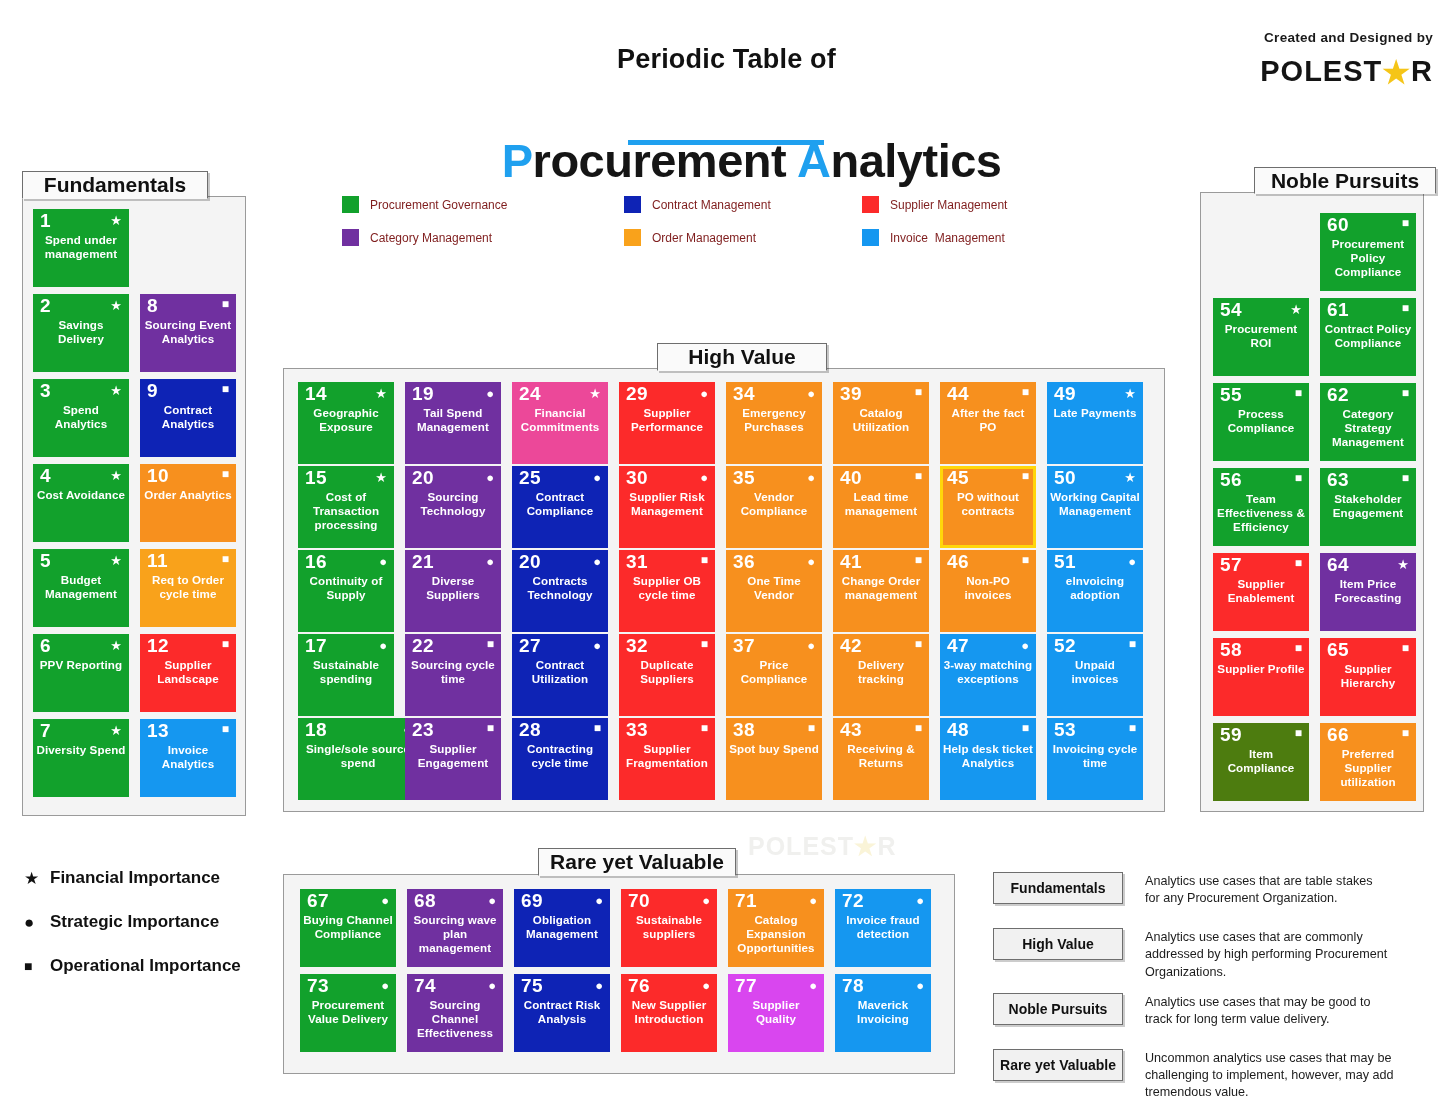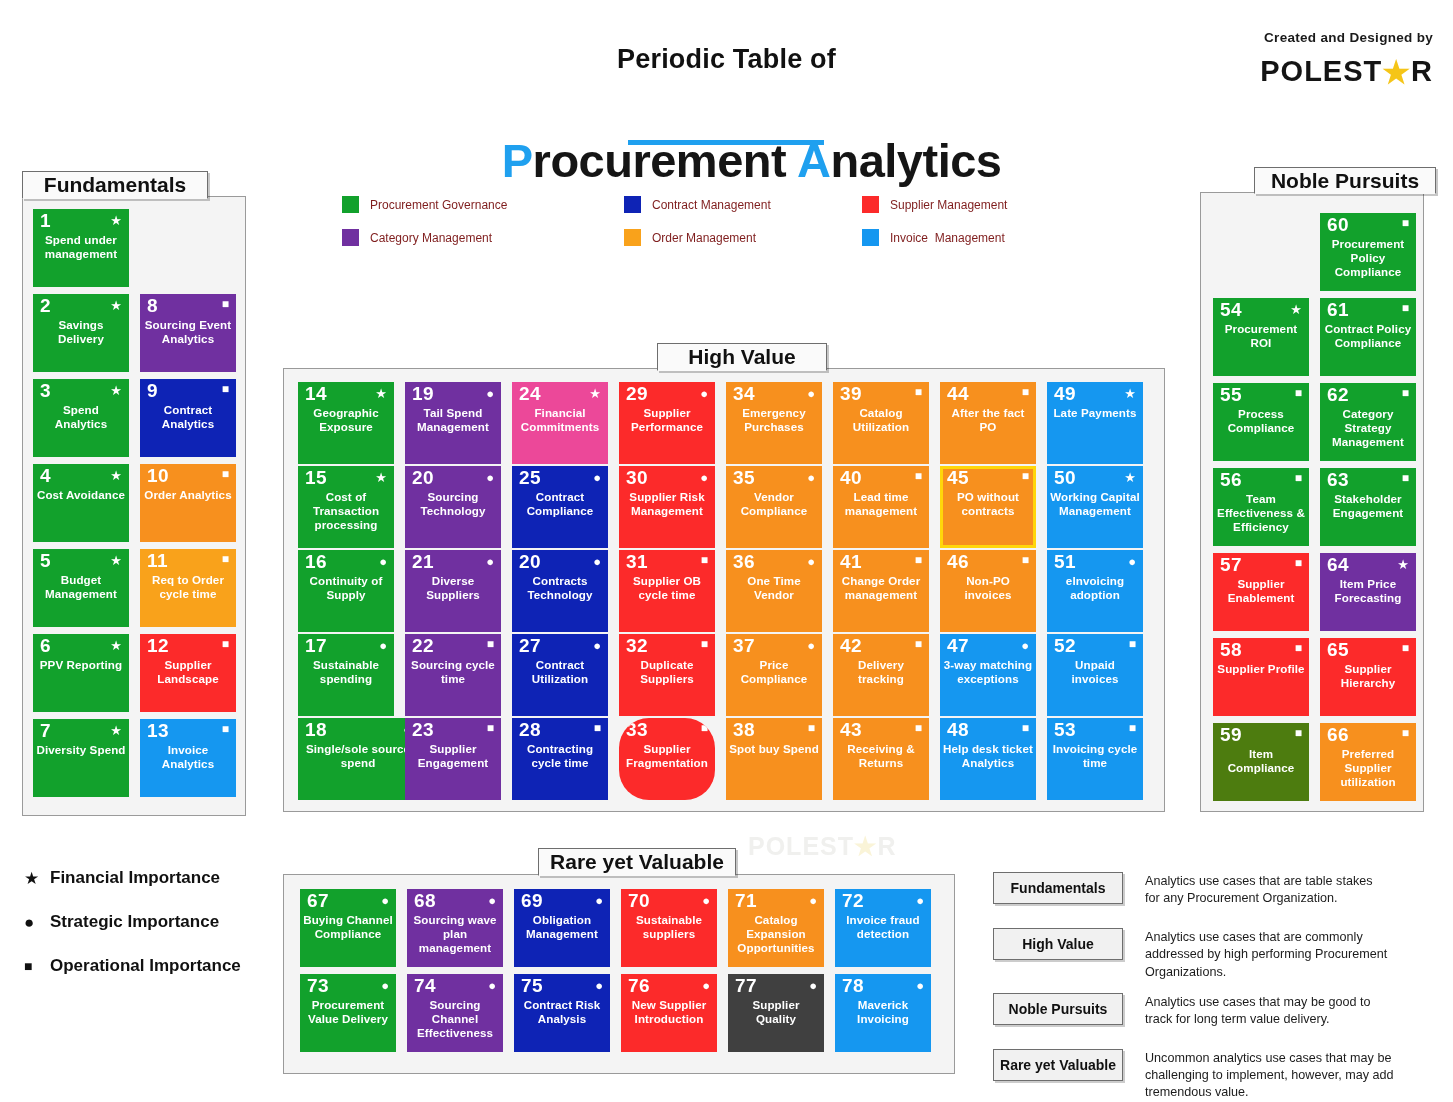--- a/index.html
+++ b/index.html
@@ -340,21 +340,21 @@
       <div class="cell" style="left: 335px; top: 181px; width: 96px; height: 82px; background: rgb(252, 42, 42);">
         <div class="num">31</div>
         <div class="mark sq">■</div>
         <div class="nm">Supplier OB cycle time</div>
       </div>
       <div class="cell" style="left: 335px; top: 265px; width: 96px; height: 82px; background: rgb(252, 42, 42);">
         <div class="num">32</div>
         <div class="mark sq">■</div>
         <div class="nm">Duplicate Suppliers</div>
       </div>
-      <div class="cell" style="left: 335px; top: 349px; width: 96px; height: 82px; background: rgb(252, 42, 42); border-radius: 30px;">
+      <div class="cell" style="left: 335px; top: 349px; width: 96px; height: 82px; background: rgb(252, 42, 42);">
         <div class="num">33</div>
         <div class="mark sq">■</div>
         <div class="nm">Supplier Fragmentation</div>
       </div>
       <div class="cell" style="left: 442px; top: 13px; width: 96px; height: 82px; background: rgb(247, 144, 30);">
         <div class="num">34</div>
         <div class="mark">●</div>
         <div class="nm">Emergency Purchases</div>
       </div>
       <div class="cell" style="left: 442px; top: 97px; width: 96px; height: 82px; background: rgb(247, 144, 30);">
@@ -568,21 +568,21 @@
       <div class="cell" style="left: 230px; top: 99px; width: 96px; height: 78px; background: rgb(14, 35, 181);">
         <div class="num">75</div>
         <div class="mark">●</div>
         <div class="nm">Contract Risk Analysis</div>
       </div>
       <div class="cell" style="left: 337px; top: 99px; width: 96px; height: 78px; background: rgb(252, 42, 42);">
         <div class="num">76</div>
         <div class="mark">●</div>
         <div class="nm">New Supplier Introduction</div>
       </div>
-      <div class="cell" style="left: 444px; top: 99px; width: 96px; height: 78px; background: #404040;">
+      <div class="cell" style="left: 444px; top: 99px; width: 96px; height: 78px; background: #d946ef;">
         <div class="num">77</div>
         <div class="mark">●</div>
         <div class="nm">Supplier Quality</div>
       </div>
       <div class="cell" style="left: 551px; top: 99px; width: 96px; height: 78px; background: rgb(21, 151, 240);">
         <div class="num">78</div>
         <div class="mark">●</div>
         <div class="nm">Maverick Invoicing</div>
       </div>
     </div>

